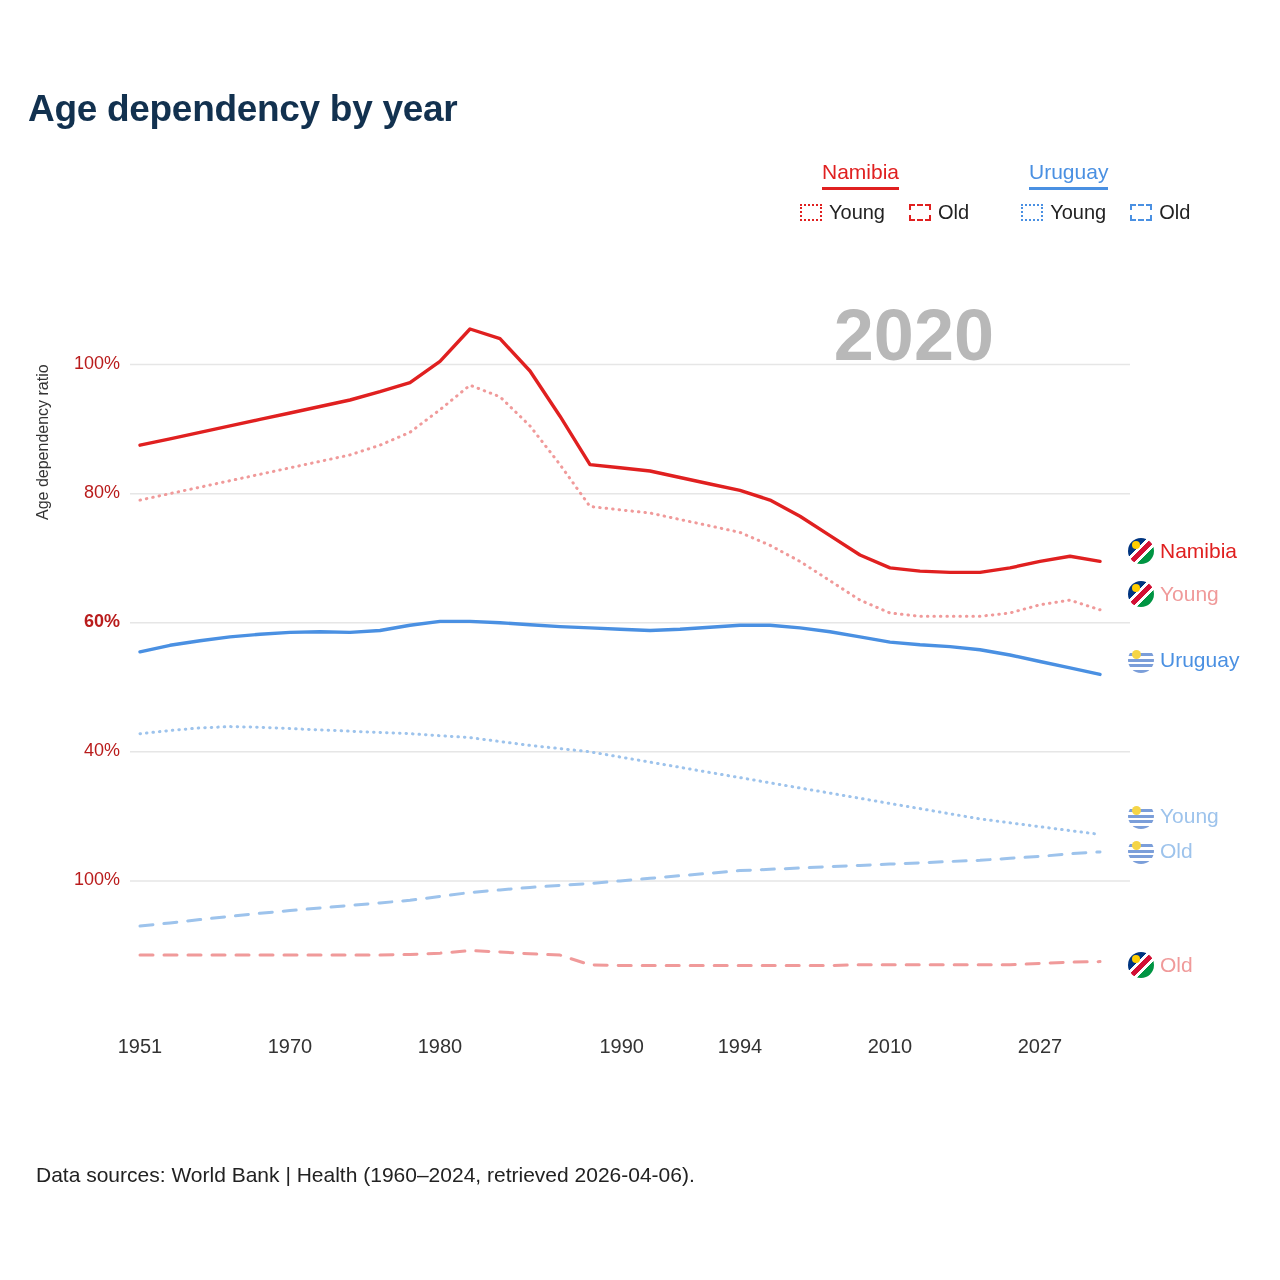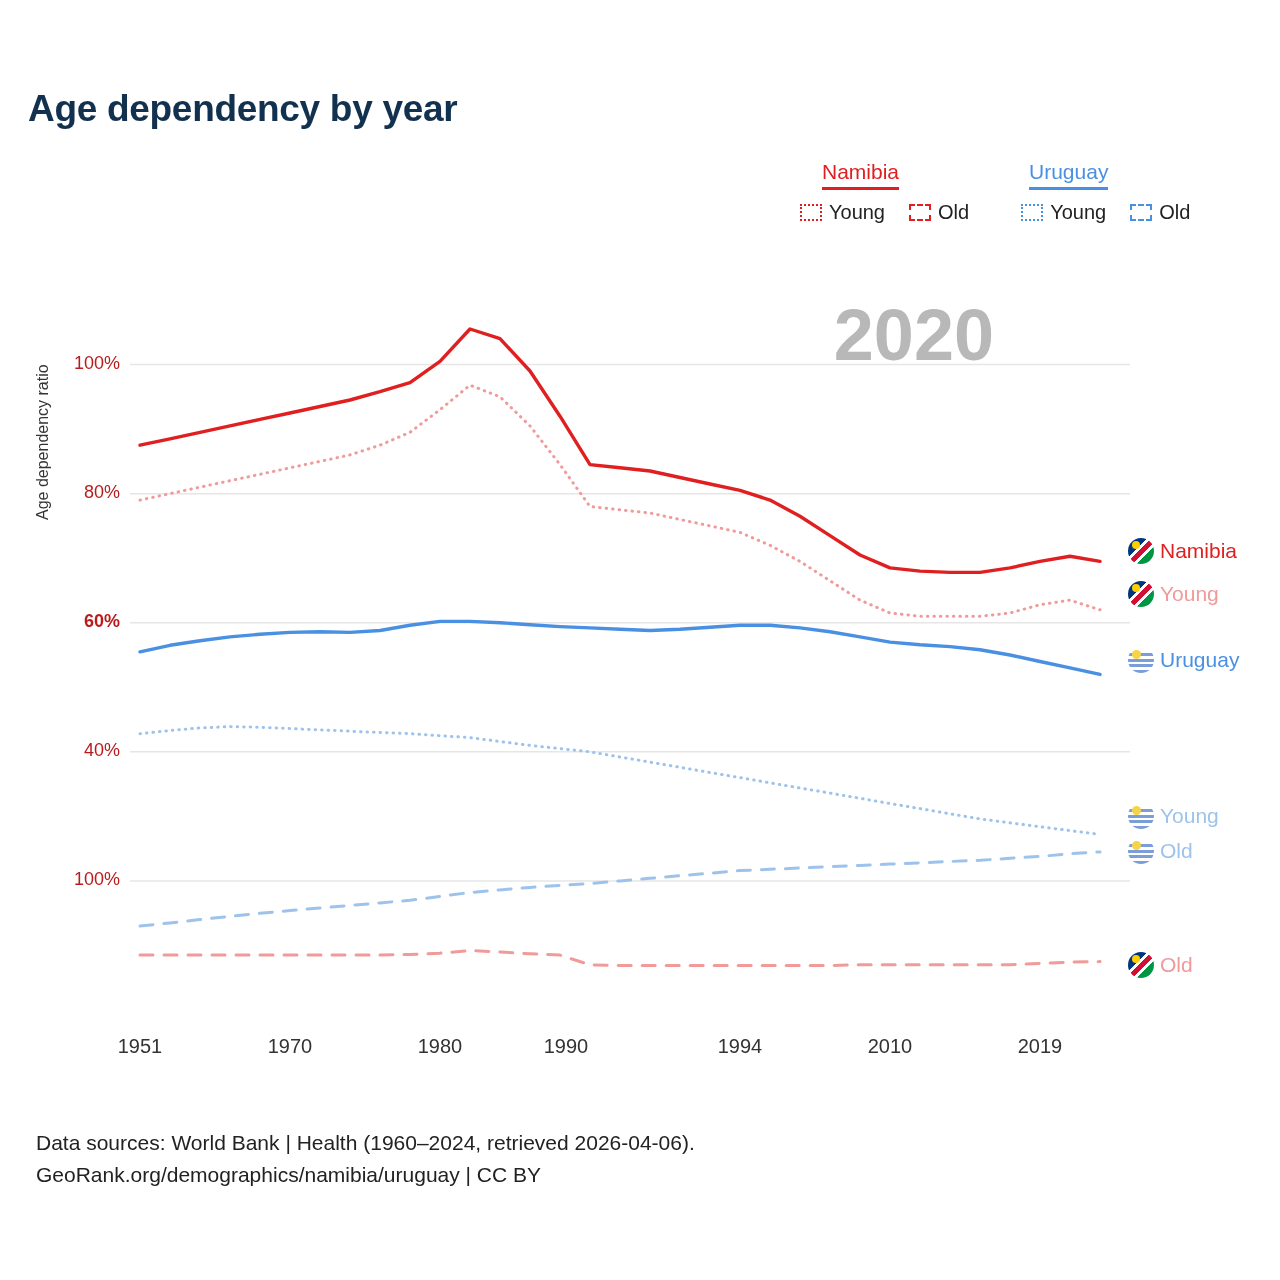--- a/index.html
+++ b/index.html
@@ -234,24 +234,24 @@
       <div class="ytick" style="left: 50px; top: 868.909px;">100%</div>
       <div class="ytick" style="left: 50px; top: 739.818px;">40%</div>
       <div class="ytick" style="left: 50px; top: 610.727px; font-weight: bold;">60%</div>
       <div class="ytick" style="left: 50px; top: 481.636px;">80%</div>
       <div class="ytick" style="left: 50px; top: 352.545px;">100%</div>
     </div>
   <div id="xtick-layer">
       <div class="xtick" style="left: 95px;">1951</div>
       <div class="xtick" style="left: 245px;">1970</div>
       <div class="xtick" style="left: 395px;">1980</div>
-      <div class="xtick" style="left: 521px;">1990</div>
+      <div class="xtick" style="left: 554px; text-align: right;">1990</div>
       <div class="xtick" style="left: 695px;">1994</div>
       <div class="xtick" style="left: 845px;">2010</div>
-      <div class="xtick" style="left: 995px;">2019</div>
+      <div class="xtick" style="left: 995px;">2027</div>
     </div>
   <div id="endlabel-layer">
       <div class="end-label" style="left: 1128px; top: 538px;">
         <span class="flag flag-na"></span>
         <span style="color: rgb(224, 32, 32);">Namibia</span>
       </div>
       <div class="end-label" style="left: 1128px; top: 581px;">
         <span class="flag flag-na"></span>
         <span style="color: rgb(240, 154, 154);">Young</span>
       </div>
@@ -268,16 +268,15 @@
         <span style="color: rgb(157, 195, 236);">Old</span>
       </div>
       <div class="end-label" style="left: 1128px; top: 952px;">
         <span class="flag flag-na"></span>
         <span style="color: rgb(240, 154, 154);">Old</span>
       </div>
     </div>
 
   <div class="footer">
     <div>Data sources: World Bank | Health (1960–2024, retrieved 2026-04-06).</div>
-    <div>GeoRank.org/demographics/namibia/uruguay | CC BY</div>
   </div>
 
 </div>
 
 </body></html>

